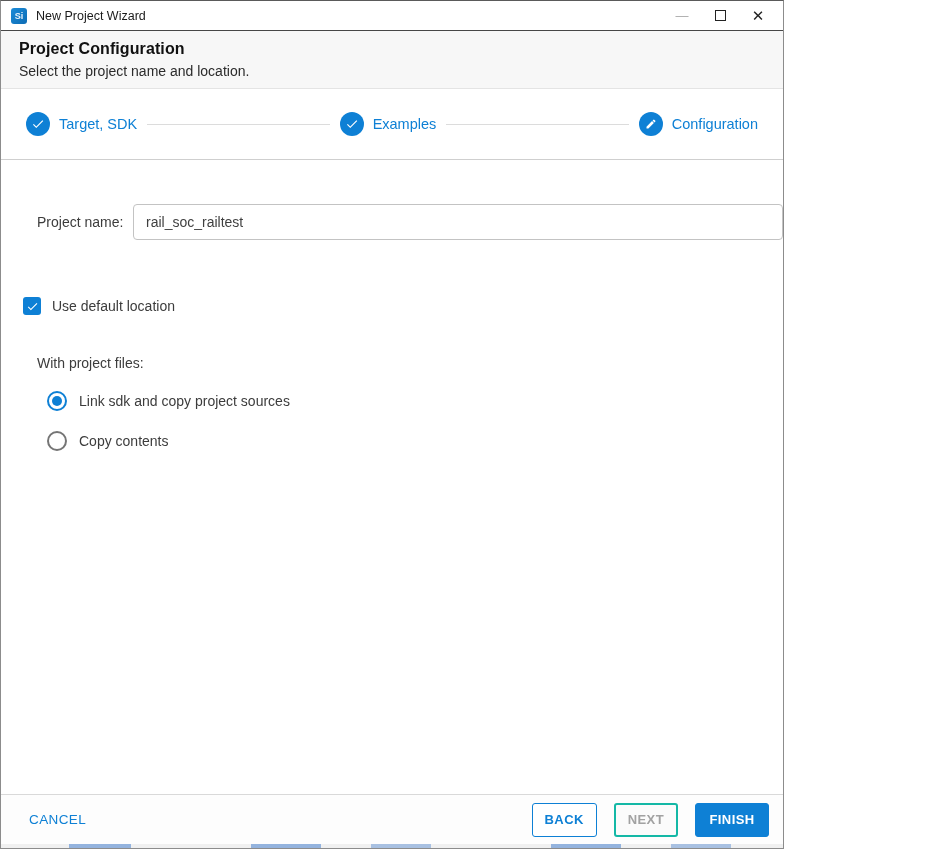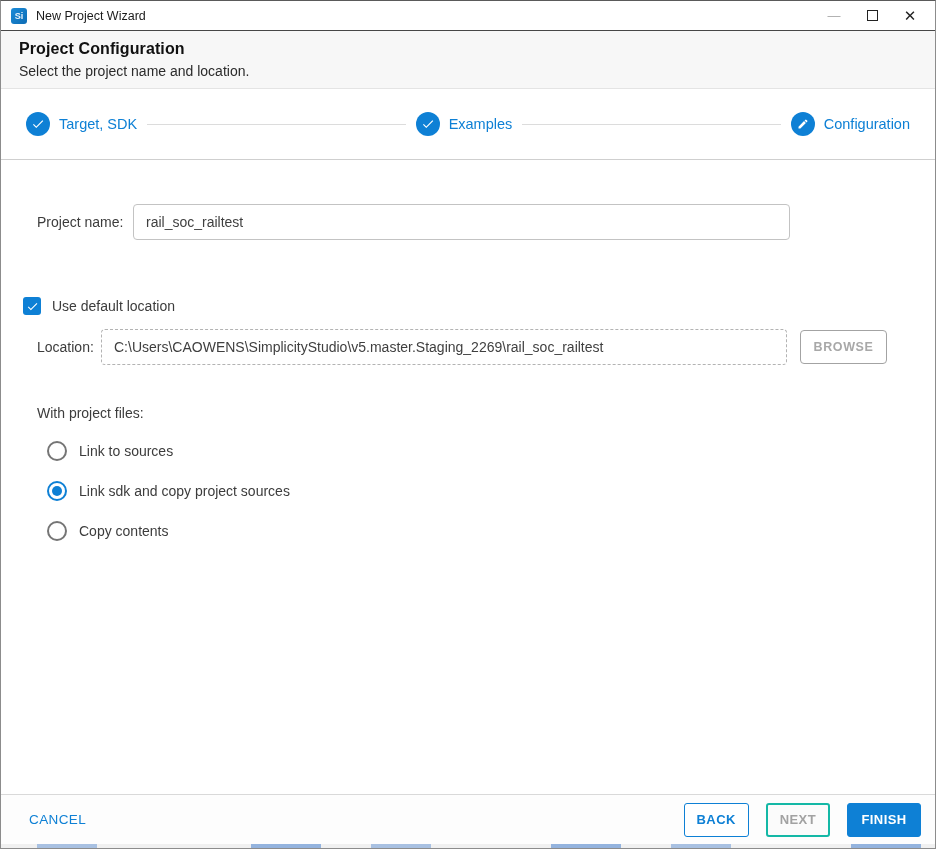--- a/index.html
+++ b/index.html
@@ -1,20 +1,20 @@
 <!DOCTYPE html>
 <html><head>
 <meta charset="utf-8">
 <style>
   * { margin: 0; padding: 0; box-sizing: border-box; }
   html, body { width: 936px; height: 849px; background: #ffffff; }
   body { font-family: "Liberation Sans", "DejaVu Sans", sans-serif; color: #3c3c3c; }
 
   .dialog {
-    width: 936px; height: 849px;
+    width: 784px; height: 849px;
     border: 1px solid #8c8c8c;
     border-top-color: #5a5a5a;
     display: flex; flex-direction: column;
     background: #f0abfc;
     overflow: hidden;
   }
 
   
   .titlebar {
     height: 30px; flex: 0 0 30px;
@@ -206,36 +206,25 @@
 
     <div class="row checkbox-row">
       <span class="checkbox">
         <svg width="13" height="13" viewBox="0 0 24 24">
             <path fill="#ffffff" d="M9 16.2L4.8 12l-1.4 1.4L9 19 21 7l-1.4-1.4z"></path>
           </svg>
       </span>
       <span class="checkbox-label">Use default location</span>
     </div>
 
-    <div class="row location-row">
-      <span class="field-label lbl-location">Location:</span>
-      <input class="text-input input-location" type="text" disabled="" value="C:\Users\CAOWENS\SimplicityStudio\v5.master.Staging_2269\rail_soc_railtest" style="">
-      <button class="browse-btn" disabled="">BROWSE</button>
-    </div>
 
     <div class="row group-label-row">
       <span class="field-label">With project files:</span>
     </div>
 
-    <div class="row radio-row">
-      <span class="radio">
-          <span class="radio-dot"></span>
-        </span>
-      <span class="radio-label">Link to sources</span>
-    </div>
 
     <div class="row radio-row">
       <span class="radio selected">
           <span class="radio-dot"></span>
         </span>
       <span class="radio-label">Link sdk and copy project sources</span>
     </div>
 
     <div class="row radio-row">
       <span class="radio">

